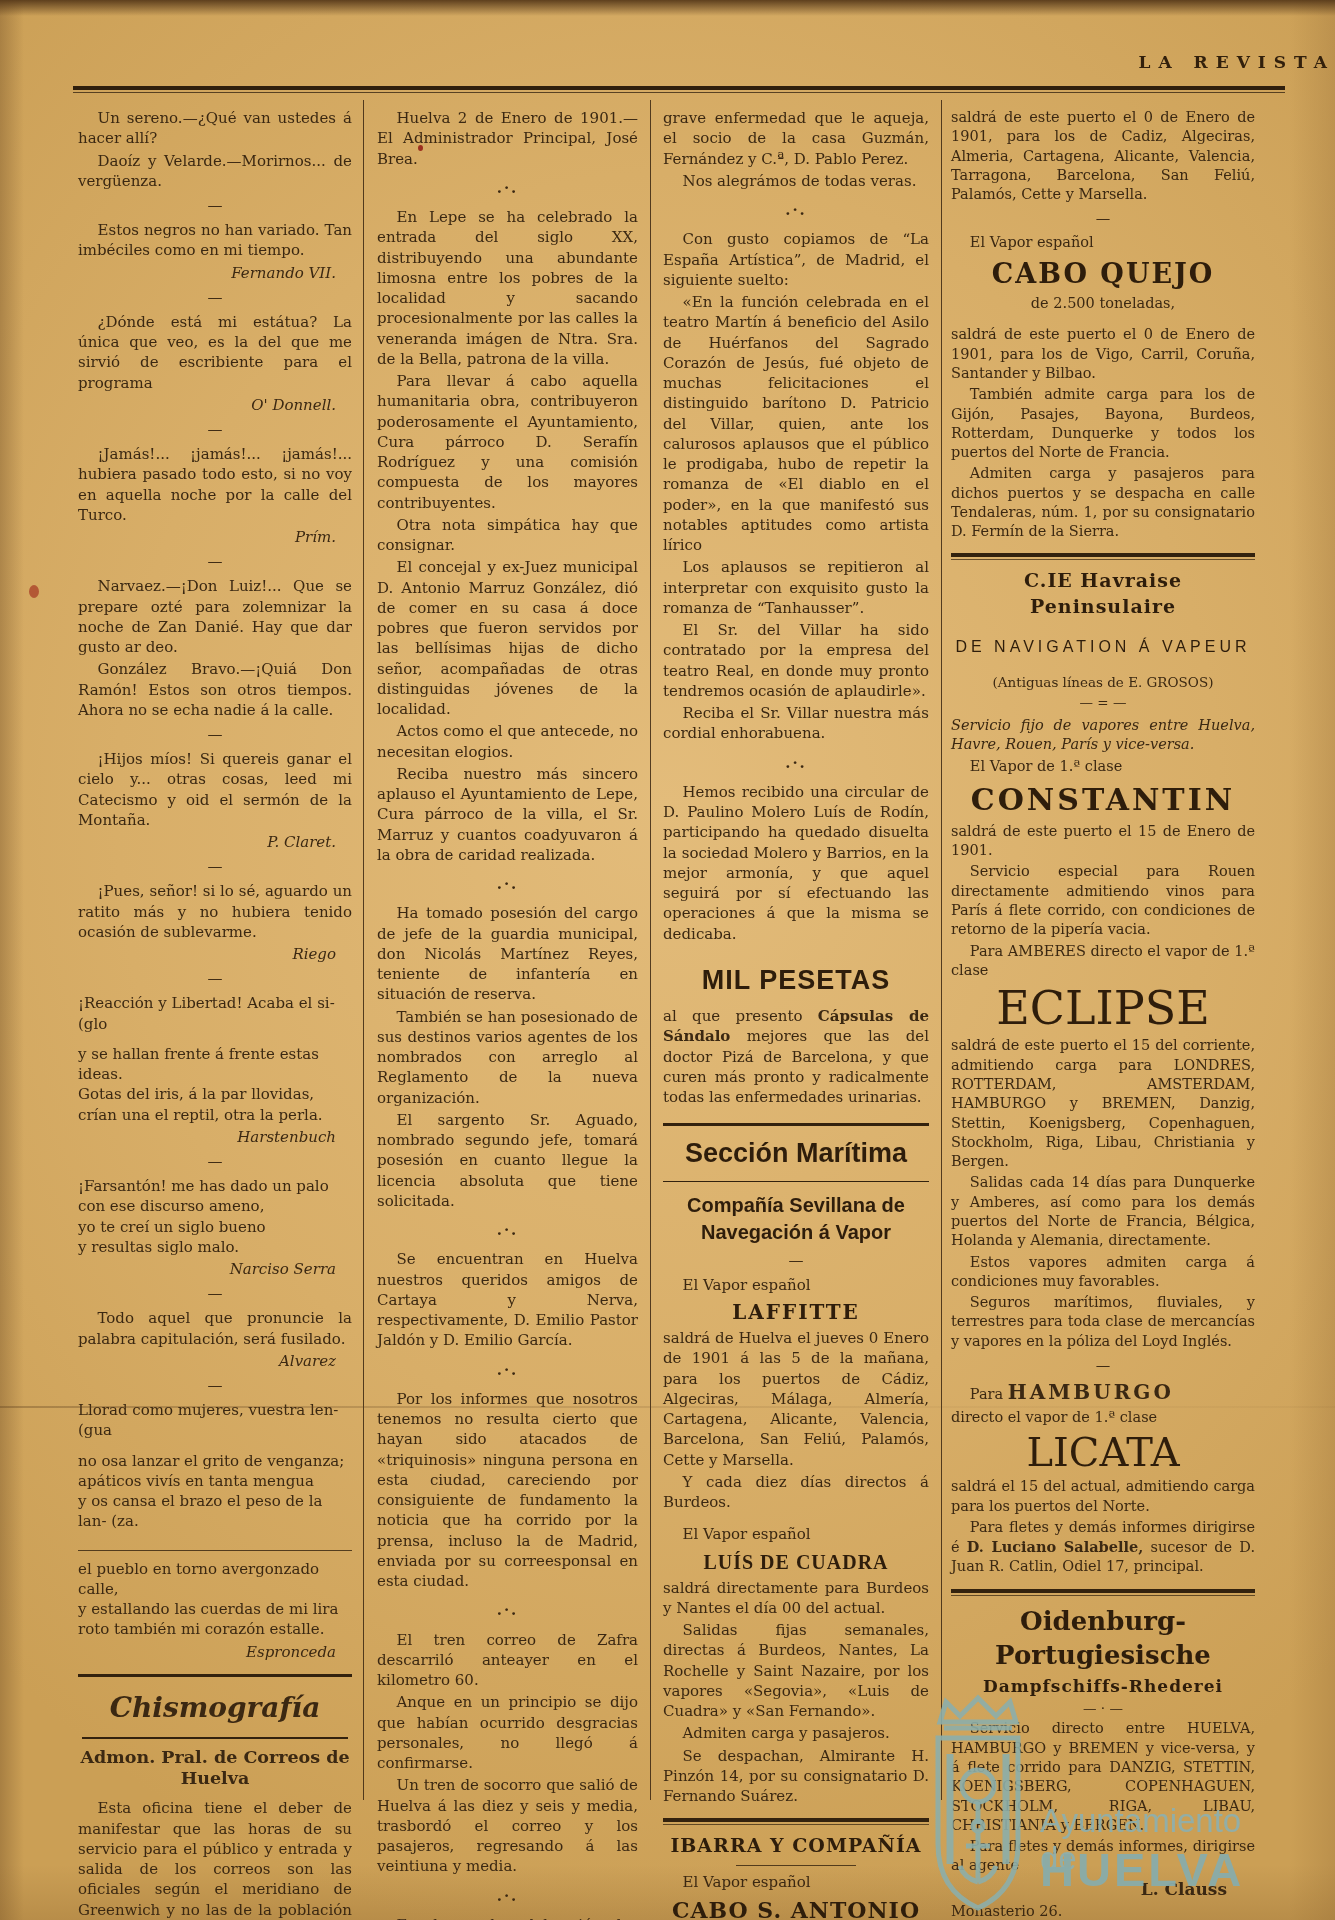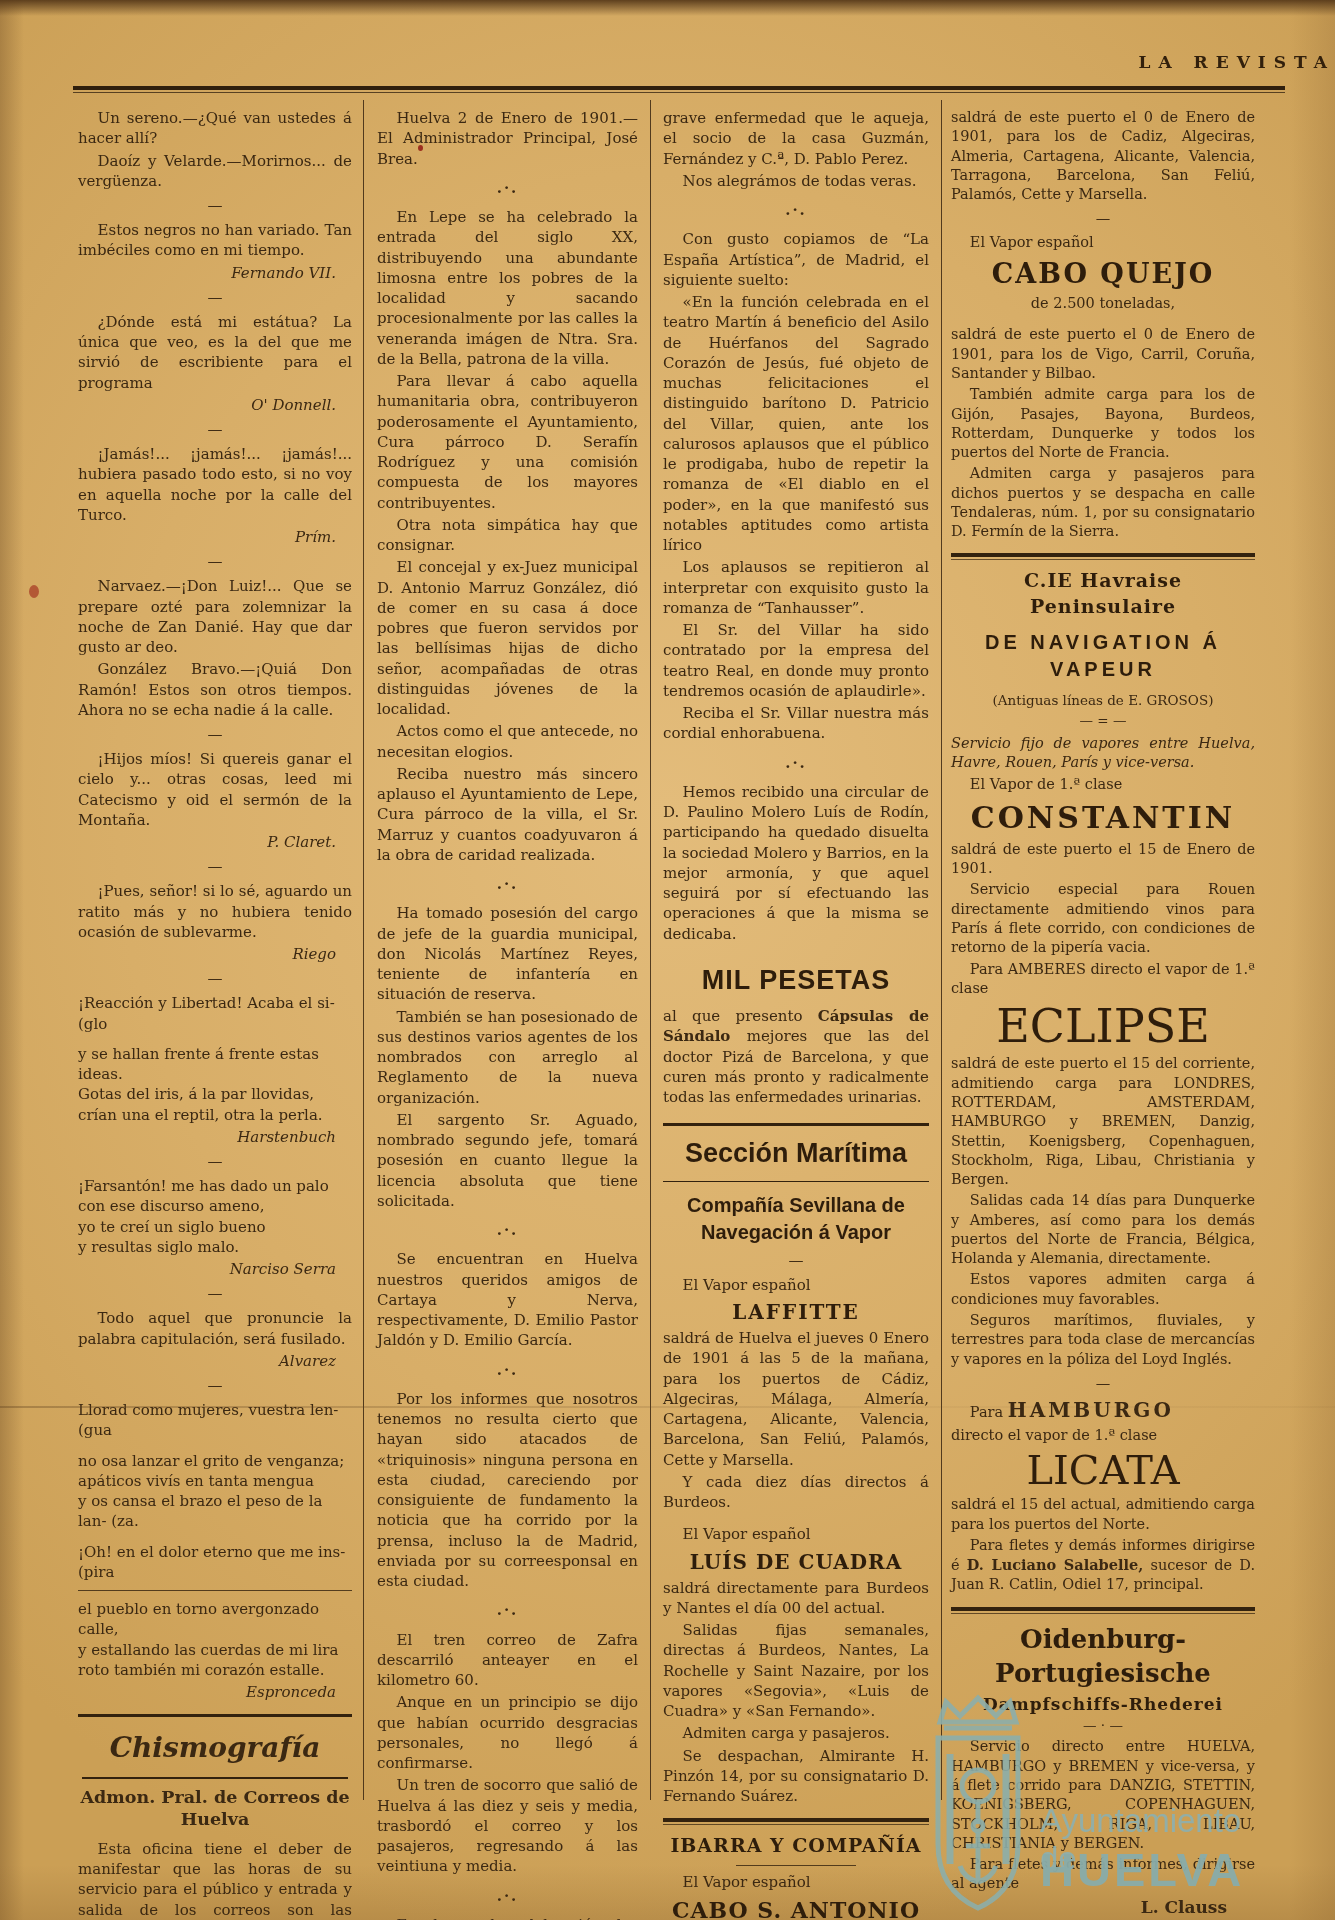--- a/index.html
+++ b/index.html
@@ -70,22 +70,22 @@
   }
   .b-sub{
     text-align:center;font-weight:bold;font-size:20px;
     font-family:"Liberation Sans", sans-serif;margin:0 0 2px;color:#2e1d0b;
   }
   .b-ship{text-align:center;font-weight:bold;font-size:22px;margin:4px 0 2px;color:#2e1d0b;}
   .b-shipxl{text-align:center;font-size:46px;line-height:1.05;margin:4px 0 4px;color:#2e1d0b;}
   .b-ctr{text-align:center;margin:0 0 12px;}
   .b-goth{text-align:center;font-weight:bold;font-size:19px;letter-spacing:1px;margin:6px 0 2px;color:#2e1d0b;}
   .b-caps{
-    text-align:center;font-weight:bold;font-size:20px;letter-spacing:4px;
-    font-family:"Liberation Sans", sans-serif;margin:10px 0;color:#2e1d0b;
+    text-align:center;font-weight:normal;font-size:16px;letter-spacing:4px;
+    font-family:"Liberation Sans", sans-serif;margin:17px 0;color:#2e1d0b;
   }
   .b-small{text-align:center;font-size:13.5px;margin:2px 0;}
   .b-oiden{
     text-align:center;font-weight:bold;font-size:26px;letter-spacing:0px;
     margin:8px 0 2px;color:#2e1d0b;
   }
   .b-dampf{text-align:center;font-weight:bold;font-size:17px;letter-spacing:1px;margin:0 0 2px;color:#2e1d0b;}
   .b-imprule{border-top:4px solid #33220e;margin:12px 10px 3px;position:relative;}
   .b-imprule::after{
     content:"";display:block;height:2px;margin-top:1px;
@@ -160,21 +160,20 @@
       <div class="b-dash">—</div>
       <div class="b-p">Todo aquel que pronuncie la palabra capitulación, será fusilado.</div>
       <div class="b-sig">Alvarez</div>
       <div class="b-dash">—</div>
       <div class="b-verse">Llorad como mujeres, vuestra len- (gua</div>
       <div class="b-gap"></div>
       <div class="b-verse">no osa lanzar el grito de venganza;</div>
       <div class="b-verse">apáticos vivís en tanta mengua</div>
       <div class="b-verse">y os cansa el brazo el peso de la lan- (za.</div>
       <div class="b-gap"></div>
-      <div class="b-verse">¡Oh! en el dolor eterno que me ins- (pira</div>
       <div class="b-rule"></div>
       <div class="b-verse">el pueblo en torno avergonzado calle,</div>
       <div class="b-verse">y estallando las cuerdas de mi lira</div>
       <div class="b-verse">roto también mi corazón estalle.</div>
       <div class="b-sig">Espronceda</div>
       <div class="b-hr"></div>
       <div class="b-chismo">Chismografía</div>
       <div class="b-admon">Admon. Pral. de Correos de Huelva</div>
       <div class="b-p">Esta oficina tiene el deber de manifestar que las horas de su servicio para el público y entrada y salida de los correos son las oficiales según el meridiano de Greenwich y no las de la población que en la actualidad tienen 25 minutos de retraso con aquella.</div>
     </div>
@@ -217,21 +216,21 @@
       <div class="b-rich" style="text-indent: 0px;"><span>al que presento </span><span class="sp-b">Cápsulas de Sándalo</span><span> mejores que las del doctor Pizá de Barcelona, y que curen más pronto y radicalmente todas las enfermedades urinarias.</span></div>
       <div class="b-smh">Sección Marítima</div>
       <div class="b-sub">Compañía Sevillana de Navegación á Vapor</div>
       <div class="b-dash">—</div>
       <div class="b-p">El Vapor español</div>
       <div class="b-ship" style="font-size: 20px; letter-spacing: 2px;">LAFFITTE</div>
       <div class="b-pn">saldrá de Huelva el jueves 0 Enero de 1901 á las 5 de la mañana, para los puertos de Cádiz, Algeciras, Málaga, Almería, Cartagena, Alicante, Valencia, Barcelona, San Feliú, Palamós, Cette y Marsella.</div>
       <div class="b-p">Y cada diez días directos á Burdeos.</div>
       <div class="b-gap"></div>
       <div class="b-p">El Vapor español</div>
-      <div class="b-ship" style="font-size: 20px; letter-spacing: 1px;">LUÍS DE CUADRA</div>
+      <div class="b-ship" style="font-size: 20px; letter-spacing: 1px; font-family: Liberation Serif, serif;">LUÍS DE CUADRA</div>
       <div class="b-pn">saldrá directamente para Burdeos y Nantes el día 00 del actual.</div>
       <div class="b-p">Salidas fijas semanales, directas á Burdeos, Nantes, La Rochelle y Saint Nazaire, por los vapores «Segovia», «Luis de Cuadra» y «San Fernando».</div>
       <div class="b-p">Admiten carga y pasajeros.</div>
       <div class="b-p">Se despachan, Almirante H. Pinzón 14, por su consignatario D. Fernando Suárez.</div>
       <div class="b-dhr"></div>
       <div class="b-goth">IBARRA Y COMPAÑÍA</div>
       <div class="b-srule"></div>
       <div class="b-p">El Vapor español</div>
       <div class="b-ship" style="font-size: 22px; letter-spacing: 1px;">CABO S. ANTONIO</div>
       <div class="b-ctr">de 2.500 toneladas,</div>

